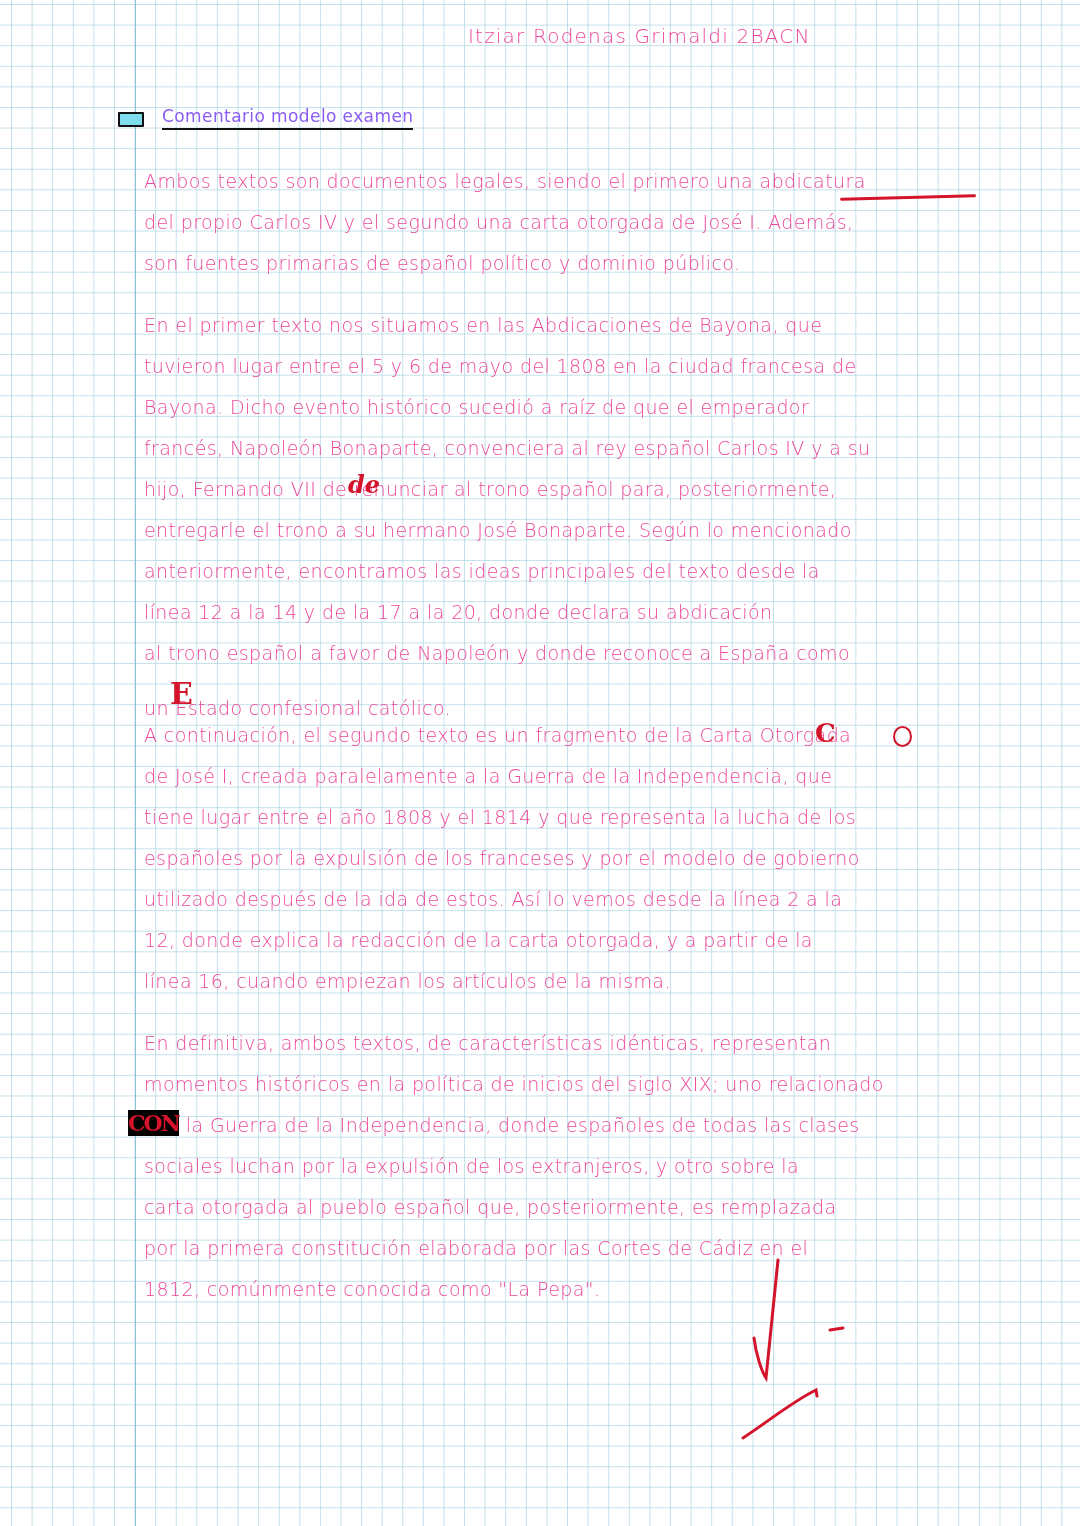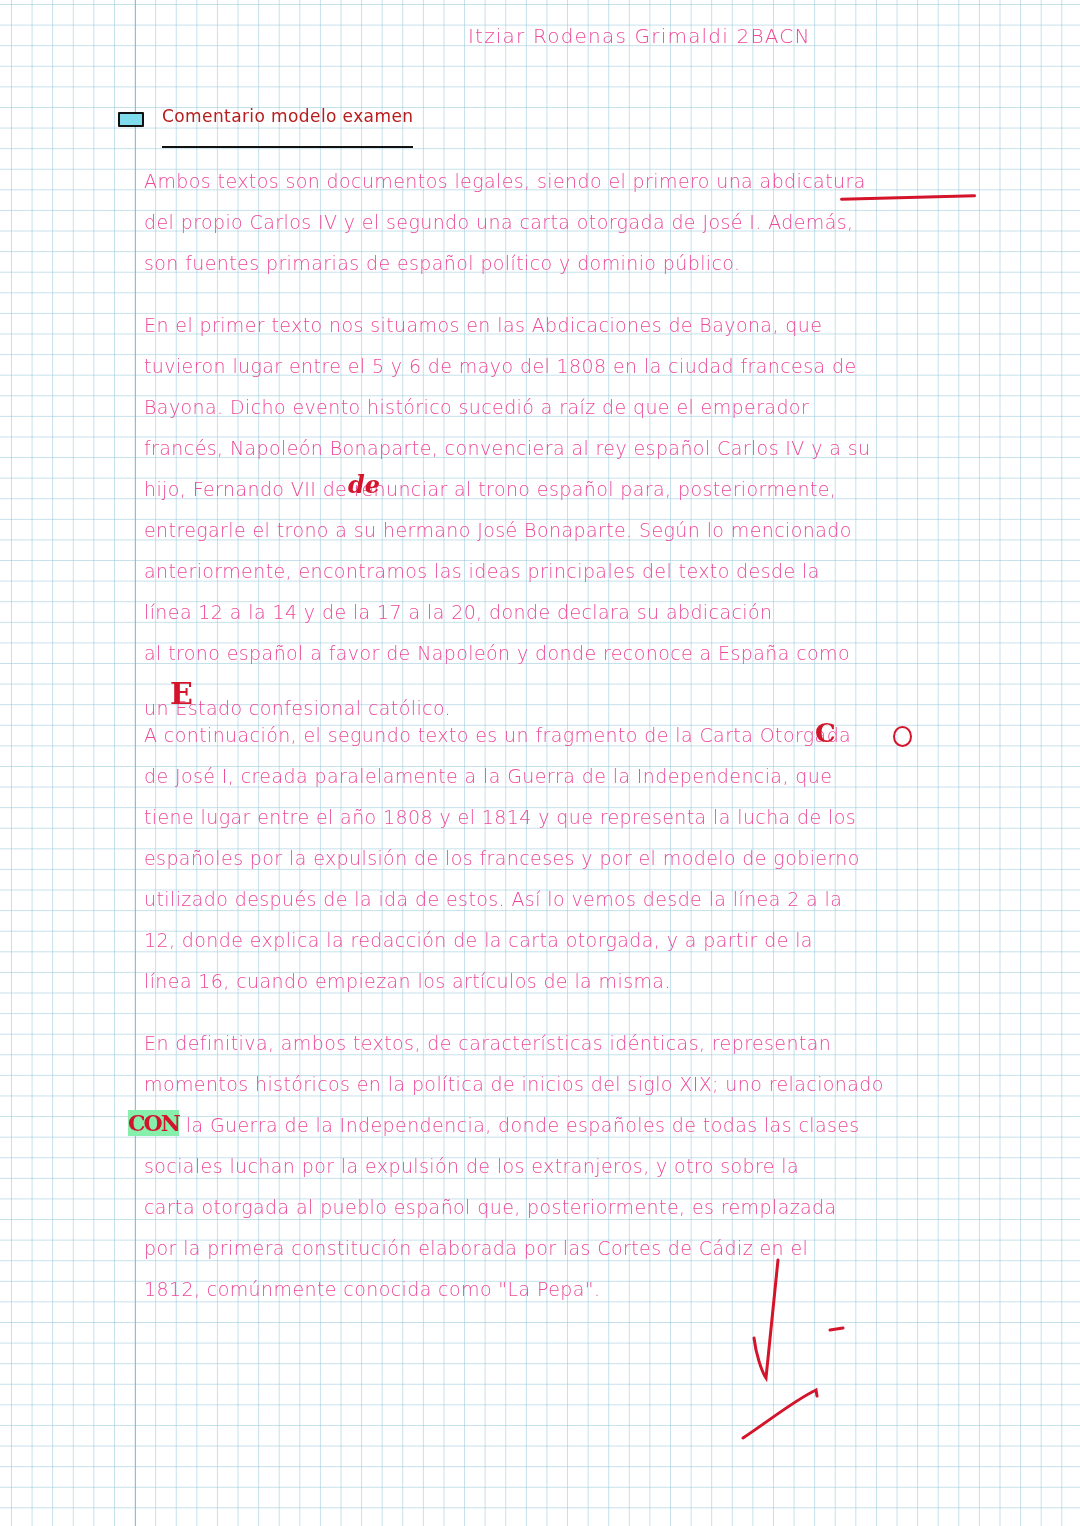--- a/index.html
+++ b/index.html
@@ -29,24 +29,24 @@
       white-space: nowrap;
       font-weight: 300;
     }
     .header-name { left: 468px; top: 24px; font-size: 20px; letter-spacing: 1.2px; }
     .title-wrap { position: absolute; left: 118px; top: 108px; }
     .checkbox {
       position: absolute; left: 0; top: 4px; width: 22px; height: 11px;
       background: #7fdcec; border: 2px solid #111; border-radius: 1px;
     }
     .title-text {
-      position: absolute; left: 44px; top: -2px; color: #b91c1c;
+      position: absolute; left: 44px; top: -2px; color: #8b5cf6;
       font-size: 17px; letter-spacing: 0.4px; white-space: nowrap;
       font-family: "DejaVu Sans", sans-serif;
-      border-bottom: 2px solid #111; padding-bottom: 20px;
+      border-bottom: 2px solid #111; padding-bottom: 2px;
     }
     .line { left: 144px; }
     .red-underline {
       position: absolute; left: 840px; top: 196px; width: 136px; height: 3px;
       background: #d3142a; border-radius: 2px; transform: rotate(-1.5deg);
     }
     .red-mark { position: absolute; color: #d3142a; font-family: "DejaVu Serif", serif; }
     .circle {
       position: absolute; border: 2px solid #d3142a; border-radius: 50%;
     }
@@ -98,19 +98,19 @@
   <div class="hw line" style="top:1155px">sociales luchan por la expulsión de los extranjeros, y otro sobre la</div>
   <div class="hw line" style="top:1196px">carta otorgada al pueblo español que, posteriormente, es remplazada</div>
   <div class="hw line" style="top:1237px">por la primera constitución elaborada por las Cortes de Cádiz en el</div>
   <div class="hw line" style="top:1278px">1812, comúnmente conocida como "La Pepa".</div>
 </div>
 
 <div class="red-mark" style="left:348px; top:470px; font-size:24px; font-style:italic; font-weight:bold;">de</div>
 <div class="red-mark" style="left:170px; top:676px; font-size:30px; font-weight:bold;">E</div>
 <div class="red-mark" style="left:815px; top:718px; font-size:26px; font-weight:bold;">C</div>
 <div class="circle" style="left:893px; top:726px; width:15px; height:17px;"></div>
-<div class="red-mark" style="left:128px; top:1110px; font-size:22px; font-weight:bold; letter-spacing:-2px; background:#86efac;">CON</div>
+<div class="red-mark" style="left:128px; top:1110px; font-size:22px; font-weight:bold; letter-spacing:-2px; background:#000000;">CON</div>
 
 <svg class="marks" width="1080" height="1526">
   <path d="M778 1260 C 774 1300, 770 1340, 766 1378 C 762 1372, 756 1355, 754 1338" stroke="#d3142a" stroke-width="3" fill="none" stroke-linecap="round"></path>
   <path d="M830 1330 L 843 1328" stroke="#d3142a" stroke-width="3" fill="none" stroke-linecap="round"></path>
   <path d="M743 1438 C 770 1420, 795 1400, 816 1390 L 817 1396" stroke="#d3142a" stroke-width="3" fill="none" stroke-linecap="round"></path>
 </svg>
 
 </body></html>

